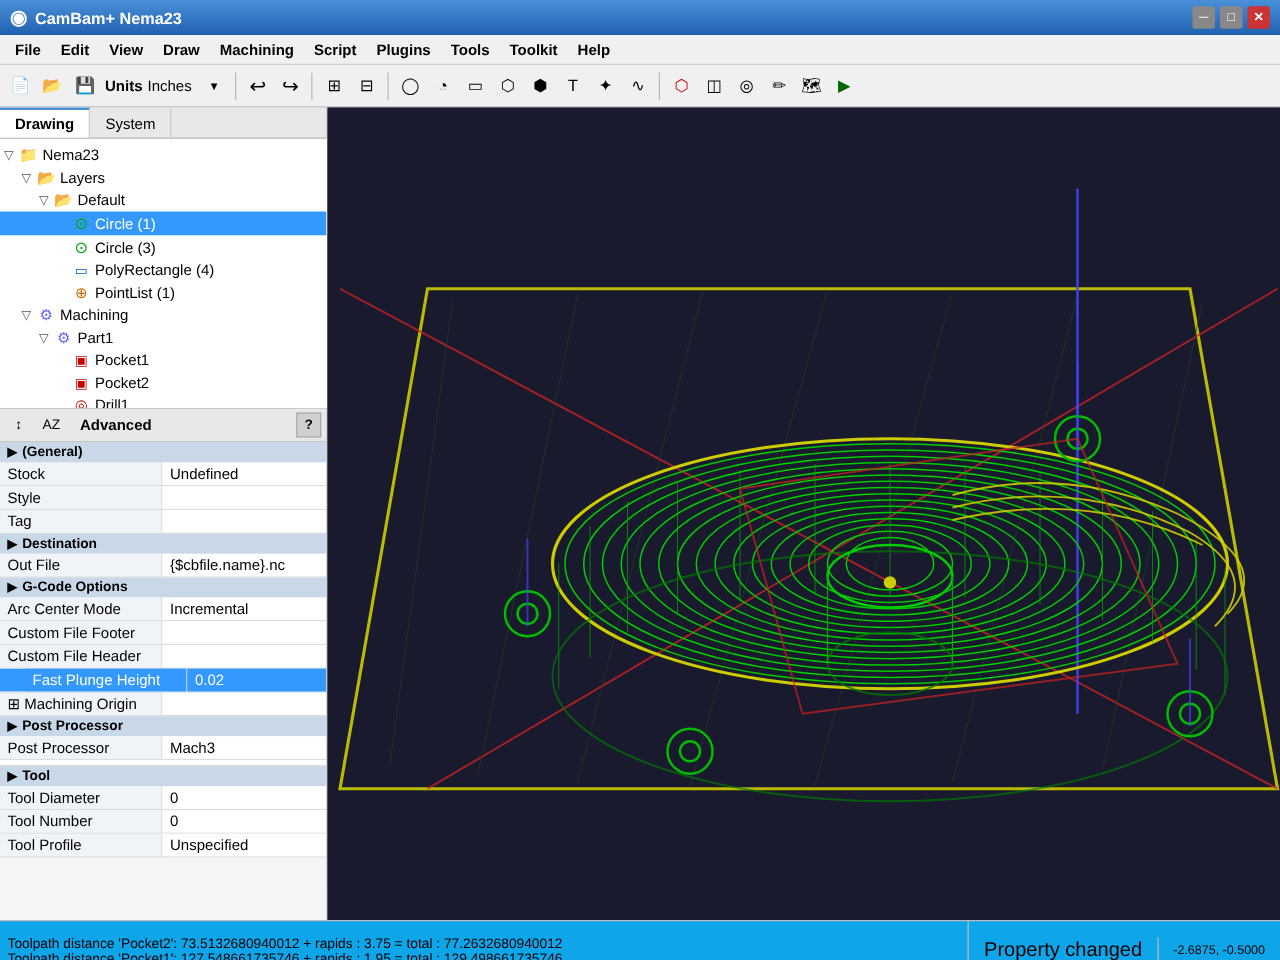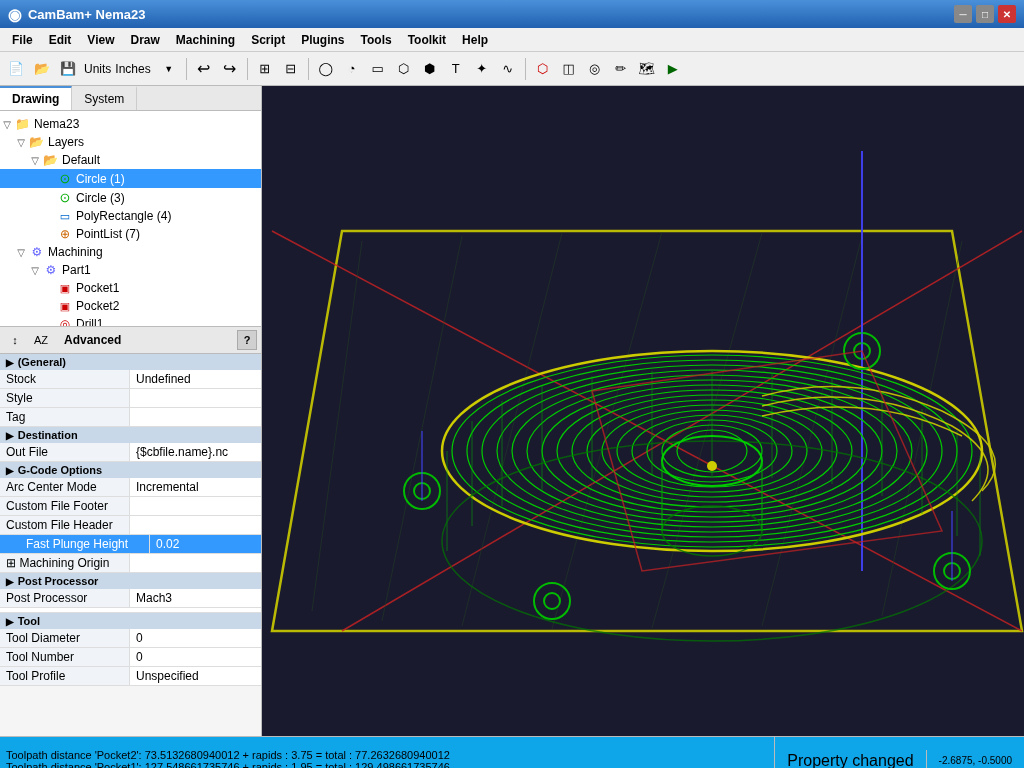--- a/index.html
+++ b/index.html
@@ -26,21 +26,21 @@
     }
     .menu-item { padding: 2px 8px; cursor: pointer; font-size: 12px; font-weight: bold; }
 
     
     #toolbar {
       height: 34px; background: #f0f0f0; border-bottom: 1px solid #bbb;
       display: flex; align-items: center; padding: 0 4px; gap: 2px;
     }
     .tb-btn { width: 24px; height: 24px; display: flex; align-items: center; justify-content: center; cursor: pointer; border: 1px solid transparent; border-radius: 2px; font-size: 13px; }
     .tb-separator { width: 1px; height: 22px; background: #bbb; margin: 0 3px; }
-    .units-label { font-size: 12px; font-weight: normal; margin: 0 2px; }
+    .units-label { font-size: 12px; font-weight: bold; margin: 0 2px; }
     .units-value { font-size: 12px; margin-right: 4px; }
 
     
     #main { display: flex; height: calc(768px - 28px - 24px - 34px - 32px); }
 
     
     #left-panel { width: 262px; min-width: 262px; background: #f5f5f5; border-right: 1px solid #bbb; display: flex; flex-direction: column; }
 
     
     #tabs { display: flex; border-bottom: 1px solid #bbb; background: #e8e8e8; }
@@ -194,21 +194,21 @@
         <div class="tree-item">
           <span class="tree-indent" style="width: 42px;"></span>
           <span class="tree-toggle"></span>
           <span class="tree-icon" style="font-size: 12px;"><span style="color:#0066cc;font-size:11px;">▭</span></span>
           <span class="tree-label">PolyRectangle (4)</span>
         </div>
         <div class="tree-item">
           <span class="tree-indent" style="width: 42px;"></span>
           <span class="tree-toggle"></span>
           <span class="tree-icon" style="font-size: 12px;"><span style="color:#cc6600;font-size:12px;">⊕</span></span>
-          <span class="tree-label">PointList (7)</span>
+          <span class="tree-label">PointList (1)</span>
         </div>
         <div class="tree-item">
           <span class="tree-indent" style="width: 14px;"></span>
           <span class="tree-toggle">▽</span>
           <span class="tree-icon" style="font-size: 12px;"><span style="color:#6666ff;font-size:12px;">⚙</span></span>
           <span class="tree-label">Machining</span>
         </div>
         <div class="tree-item">
           <span class="tree-indent" style="width: 28px;"></span>
           <span class="tree-toggle">▽</span>

